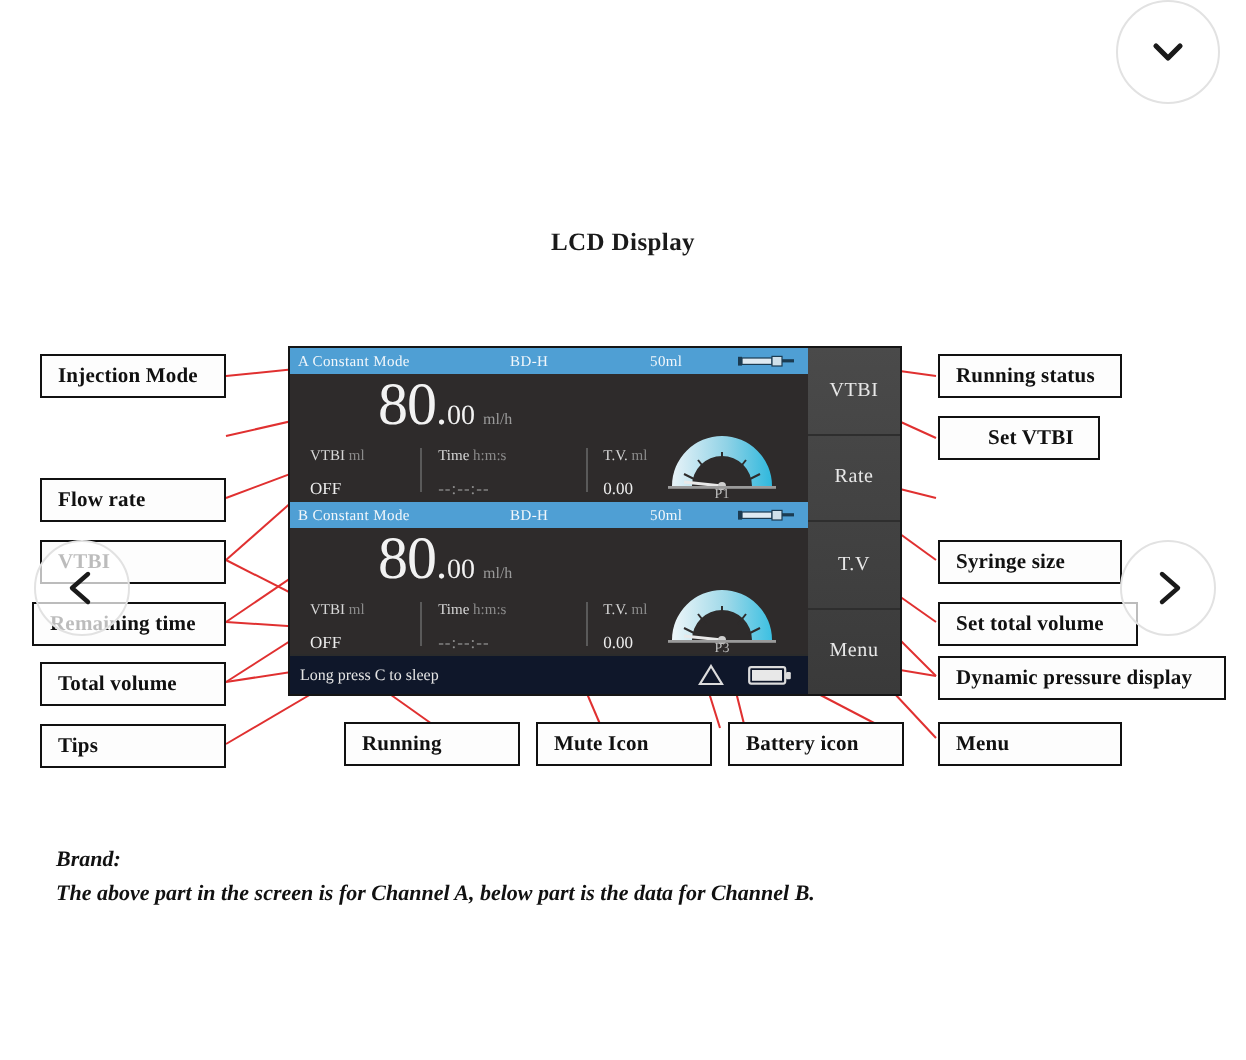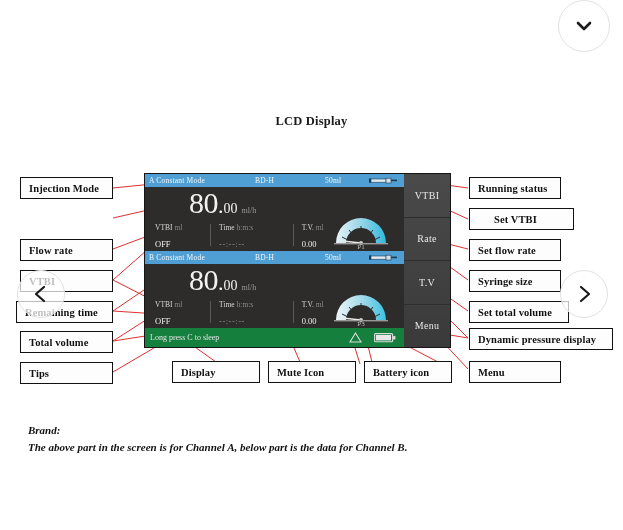--- a/index.html
+++ b/index.html
@@ -175,21 +175,21 @@
     text-align: center;
     font-size: 7px;
     color: #bdbdbd;
   }
 
   .lcd-bottombar {
     position: absolute;
     left: 0; top: 154px;
     width: 259px;
     height: 19px;
-    background: #15803d;
+    background: #0f172a;
     display: flex;
     align-items: center;
     color: #e4e4e4;
     font-size: 8px;
   }
   .lcd-bottombar .tip { margin-left: 5px; }
   .mute-icon { position: absolute; right: 42px; top: 4px; }
   .battery-icon { position: absolute; right: 8px; top: 5px; }
 
   
@@ -275,41 +275,38 @@
   <div class="callout" style="left:20px;  top:334px; width:93px;">
     <span>Tips</span>
   </div>
   <div class="callout" style="left:20px;  top:303px; width:93px;">
     <span>Total volume</span>
   </div>
 
   <div class="callout" style="left:469px; top:149px; width:92px;">
     <span>Running status</span>
   </div>
-  <div class="callout" style="left:469px; top:180px; width:105px;padding-left:24px;">
+  <div class="callout" style="left:469px; top:180px; width:81px;padding-left:24px;">
     <span>Set VTBI</span>
-  </div>
-  <div class="callout" style="left:469px; top:211px; width:92px;">
-    <span>Set flow rate</span>
   </div>
   <div class="callout" style="left:469px; top:242px; width:92px;">
     <span>Syringe size</span>
   </div>
   <div class="callout" style="left:469px; top:273px; width:100px;">
     <span>Set total volume</span>
   </div>
   <div class="callout" style="left:469px; top:300px; width:144px;">
     <span>Dynamic pressure display</span>
   </div>
   <div class="callout" style="left:469px; top:333px; width:92px;">
     <span>Menu</span>
   </div>
 
   <div class="callout" style="left:172px; top:333px; width:88px;">
-    <span>Display</span>
+    <span>Running</span>
   </div>
   <div class="callout" style="left:268px; top:333px; width:88px;">
     <span>Mute Icon</span>
   </div>
   <div class="callout" style="left:364px; top:333px; width:88px;">
     <span>Battery icon</span>
   </div>
   <div class="callout" style="left:469px; top:333px; width:92px;">
     <span>Menu</span>
   </div>

